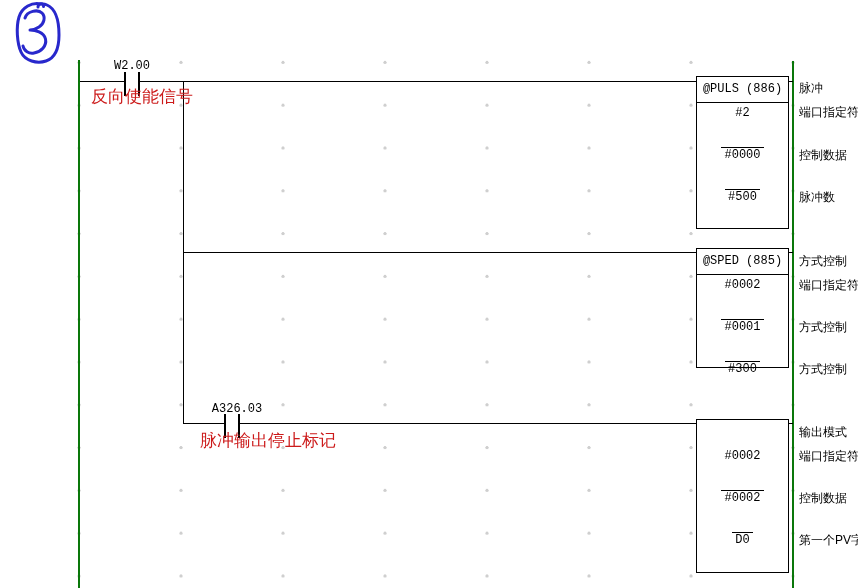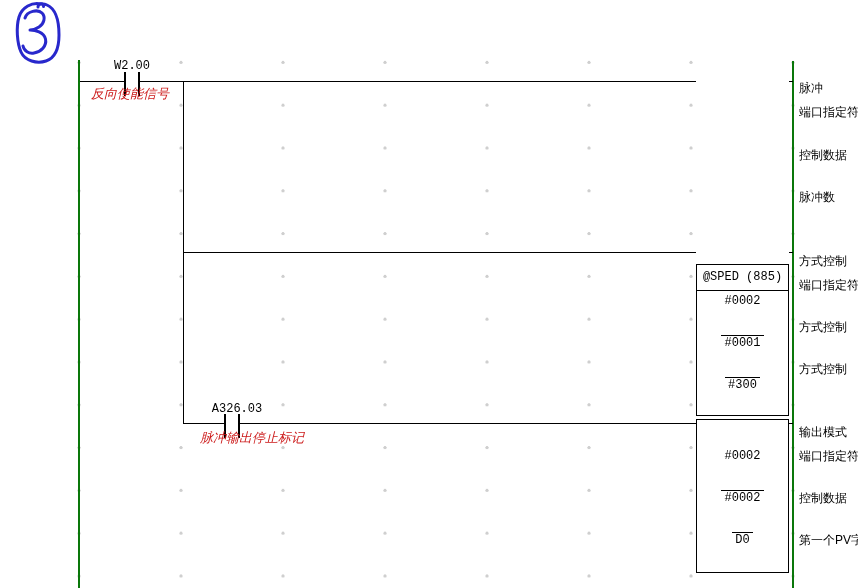--- a/index.html
+++ b/index.html
@@ -21,21 +21,21 @@
     position:absolute;width:16px;height:24px;background:#fff;
     border-left:2px solid #000;border-right:2px solid #000;
     box-sizing:border-box;z-index:3;
   }
   .addr{
     position:absolute;z-index:4;text-align:center;
     font-family:"Liberation Mono","DejaVu Sans Mono",monospace;
     font-size:12px;color:#000;white-space:nowrap;
   }
   .comment{
-    position:absolute;z-index:4;font-size:13px;color:#cc1a1a;white-space:nowrap;font-style:italic;
+    position:absolute;z-index:4;font-size:17px;color:#cc1a1a;white-space:nowrap;
   }
   .fblock{
     position:absolute;left:683px;width:93px;box-sizing:border-box;
     border:1px solid #000;background:#fff;z-index:3;
   }
   .fb-title{
     height:25px;line-height:25px;border-bottom:1px solid #000;text-align:center;
     font-family:"Liberation Mono","DejaVu Sans Mono",monospace;font-size:12px;color:#000;
   }
   .fb-param{
@@ -76,22 +76,31 @@
   <div class="hline" style="left:776px;top:423px;width:4px"></div>
 
   <div class="contact" style="left:111px;top:72px"></div>
   <div class="addr" style="left:79px;top:59px;width:80px">W2.00</div>
   <div class="comment" style="left:78px;top:85px">反向使能信号</div>
 
   <div class="contact" style="left:211px;top:414px"></div>
   <div class="addr" style="left:179px;top:402px;width:90px">A326.03</div>
   <div class="comment" style="left:187px;top:429px">脉冲输出停止标记</div>
 
+  <div class="fblock" style="top:76px;height:153px">
+    <div class="fb-title">@PULS (886)</div>
+    <div class="fb-param" style="top:28px">
+      <span>#2</span></div>
+    <div class="fb-param" style="top:70px">
+      <span class="oline">#0000</span></div>
+    <div class="fb-param" style="top:112px">
+      <span class="oline">#500</span></div>
+  </div>
 
-  <div class="fblock" style="top:264px;height:152px">
+  <div class="fblock" style="top:248px;height:120px">
     <div class="fb-title">@SPED (885)</div>
     <div class="fb-param" style="top:28px">
       <span>#0002</span></div>
     <div class="fb-param" style="top:70px">
       <span class="oline">#0001</span></div>
     <div class="fb-param" style="top:112px">
       <span class="oline">#300</span></div>
   </div>
 
   <div class="fblock" style="top:419px;height:154px">

